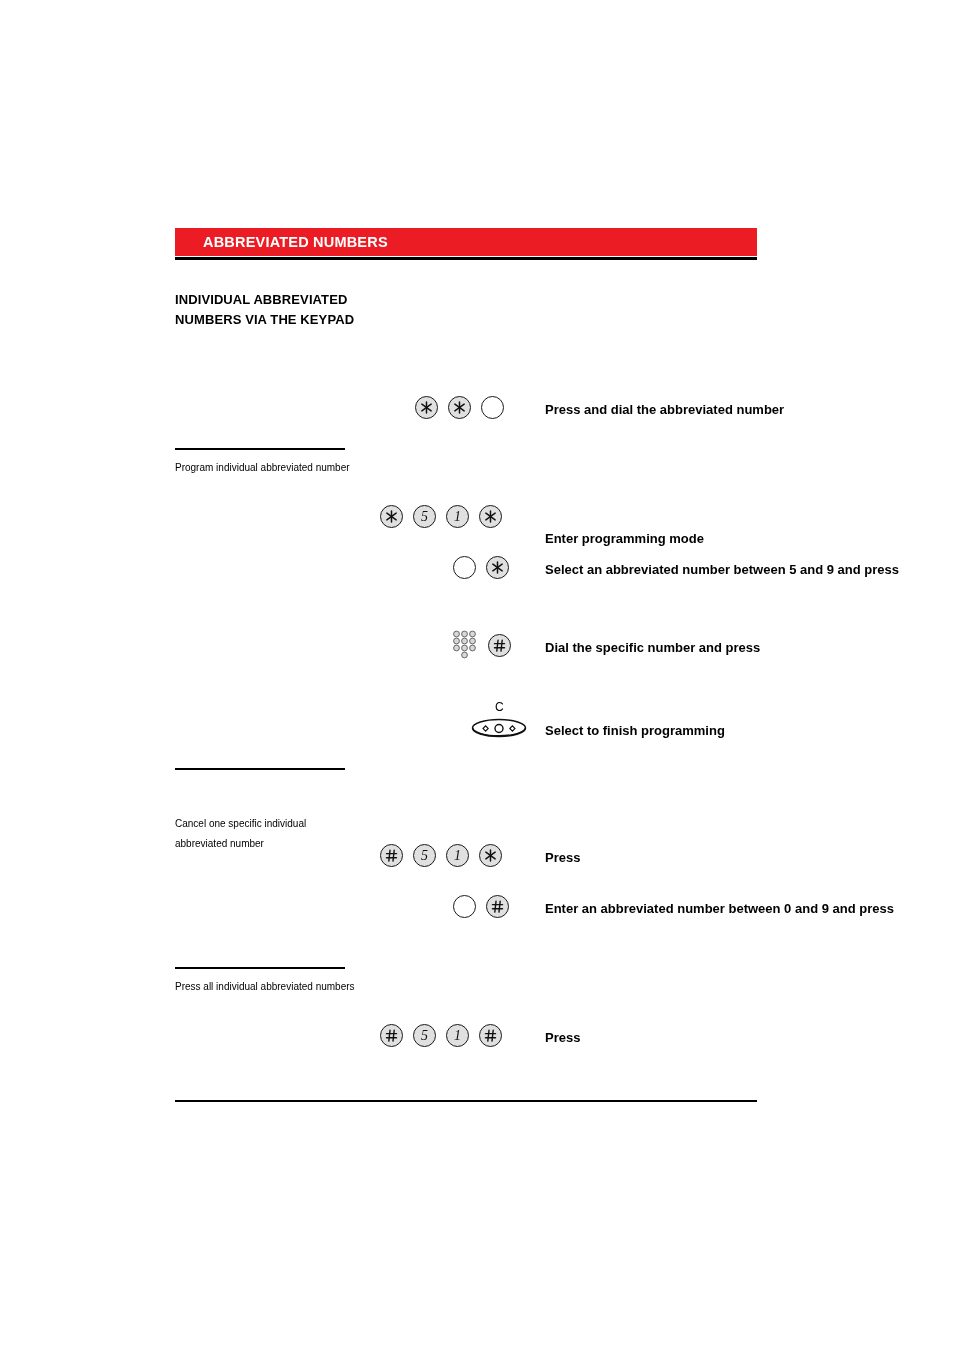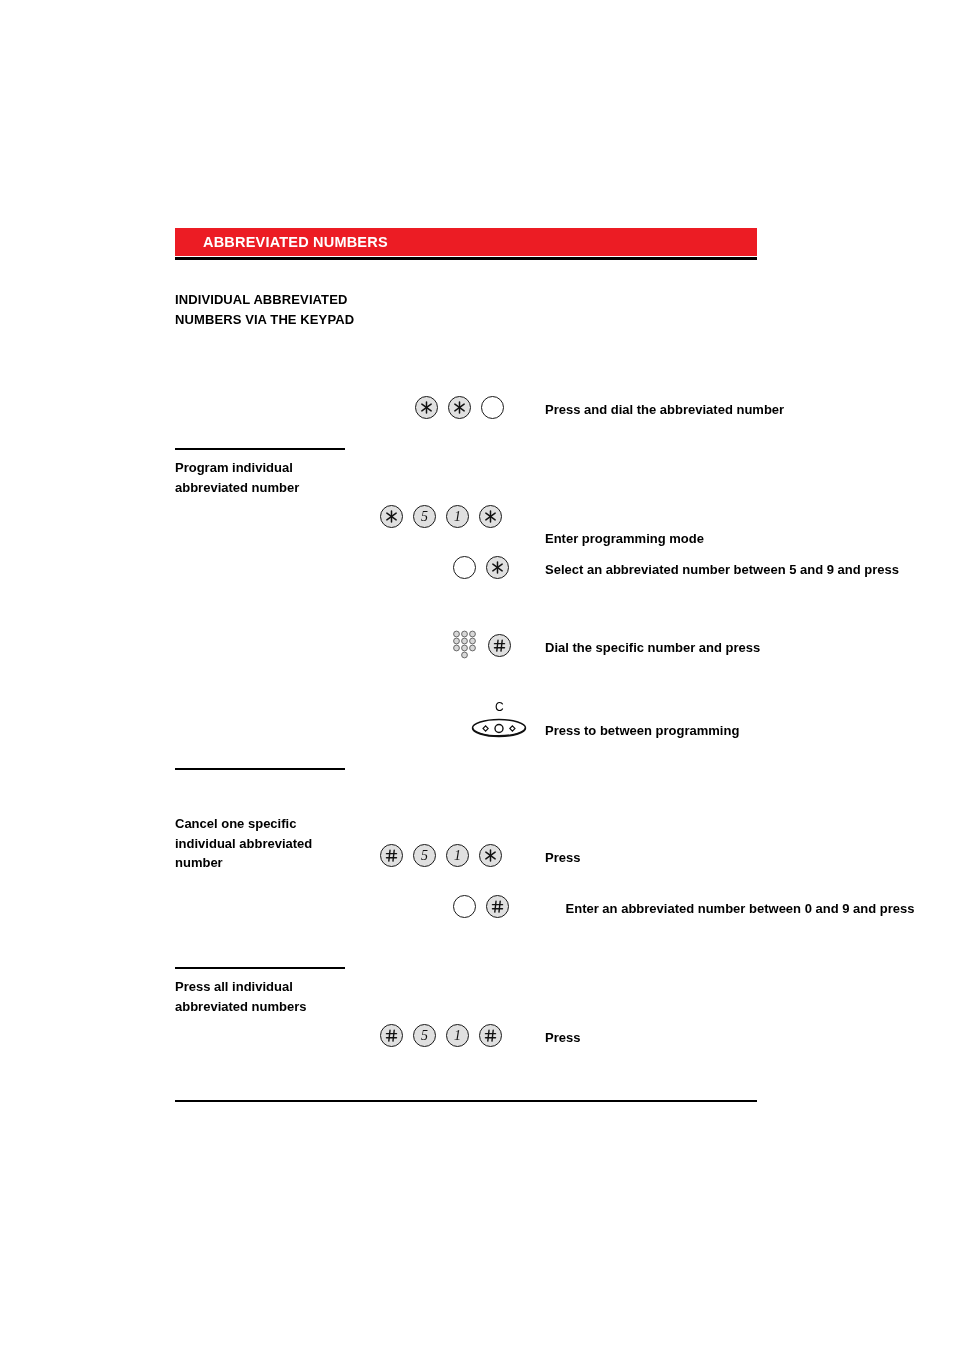--- a/index.html
+++ b/index.html
@@ -67,22 +67,22 @@
     position: absolute;
     left: 0;
     width: 170px;
     height: 1.6px;
     background: #000000;
   }
   .sub-heading {
     position: absolute;
     left: 0;
     width: 180px;
-    font-size: 13px;
-    font-weight: bold;
+    font-size: 10px;
+    font-weight: normal;
     line-height: 19.5px;
   }
   .instruction {
     position: absolute;
     left: 195px;
     width: 390px;
     font-size: 13px;
     font-weight: bold;
     line-height: 20.5px;
   }
@@ -273,21 +273,21 @@
     <span class="oval-wrap">
       <svg width="56" height="22" viewBox="0 0 56 22" aria-hidden="true">
         <ellipse cx="28" cy="11" rx="26.5" ry="8.5" fill="#ffffff" stroke="#111" stroke-width="1.5"></ellipse>
         <path d="M 1.6 11 A 26.5 8.5 0 0 0 54.4 11" fill="none" stroke="#111" stroke-width="1.3"></path>
         <circle cx="28" cy="11.5" r="4" fill="#ffffff" stroke="#111" stroke-width="1.4"></circle>
         <path d="M 12 11.5 l 2.6 -2.6 l 2.6 2.6 l -2.6 2.6 z" fill="#ffffff" stroke="#111" stroke-width="1.1"></path>
         <path d="M 38.8 11.5 l 2.6 -2.6 l 2.6 2.6 l -2.6 2.6 z" fill="#ffffff" stroke="#111" stroke-width="1.1"></path>
       </svg>
     </span>
   </div>
-  <div class="instruction" style="left:370px; top:721px;">Press to between programming</div>
+  <div class="instruction" style="left:370px; top:721px;">Select to finish programming</div>
 
   <div class="divider" style="top:768px;"></div>
   <div class="sub-heading" style="top:778px;margin-top:36px;">Cancel one specific individual abbreviated number</div>
 
   <div class="keys" style="left:205px; top:844px;">
     <span class="key">
       <svg width="13" height="13" viewBox="0 0 14 14" aria-hidden="true">
         <g stroke="#111" stroke-width="1.5" stroke-linecap="round">
           <line x1="1.6" y1="5" x2="12.4" y2="5"></line>
           <line x1="1.6" y1="9.4" x2="12.4" y2="9.4"></line>
@@ -320,21 +320,21 @@
       <svg width="13" height="13" viewBox="0 0 14 14" aria-hidden="true">
         <g stroke="#111" stroke-width="1.5" stroke-linecap="round">
           <line x1="1.6" y1="5" x2="12.4" y2="5"></line>
           <line x1="1.6" y1="9.4" x2="12.4" y2="9.4"></line>
           <line x1="5.4" y1="1.4" x2="4.1" y2="13"></line>
           <line x1="9.9" y1="1.4" x2="8.6" y2="13"></line>
         </g>
       </svg>
     </span>
   </div>
-  <div class="instruction" style="left:370px; top:899px;text-align:center;">Enter an abbreviated number between 0 and 9 and press</div>
+  <div class="instruction" style="left:370px; top:899px;">Enter an abbreviated number between 0 and 9 and press</div>
 
   <div class="divider" style="top:967px;"></div>
   <div class="sub-heading" style="top:977px;">Press all individual abbreviated numbers</div>
 
   <div class="keys" style="left:205px; top:1024px;">
     <span class="key">
       <svg width="13" height="13" viewBox="0 0 14 14" aria-hidden="true">
         <g stroke="#111" stroke-width="1.5" stroke-linecap="round">
           <line x1="1.6" y1="5" x2="12.4" y2="5"></line>
           <line x1="1.6" y1="9.4" x2="12.4" y2="9.4"></line>

